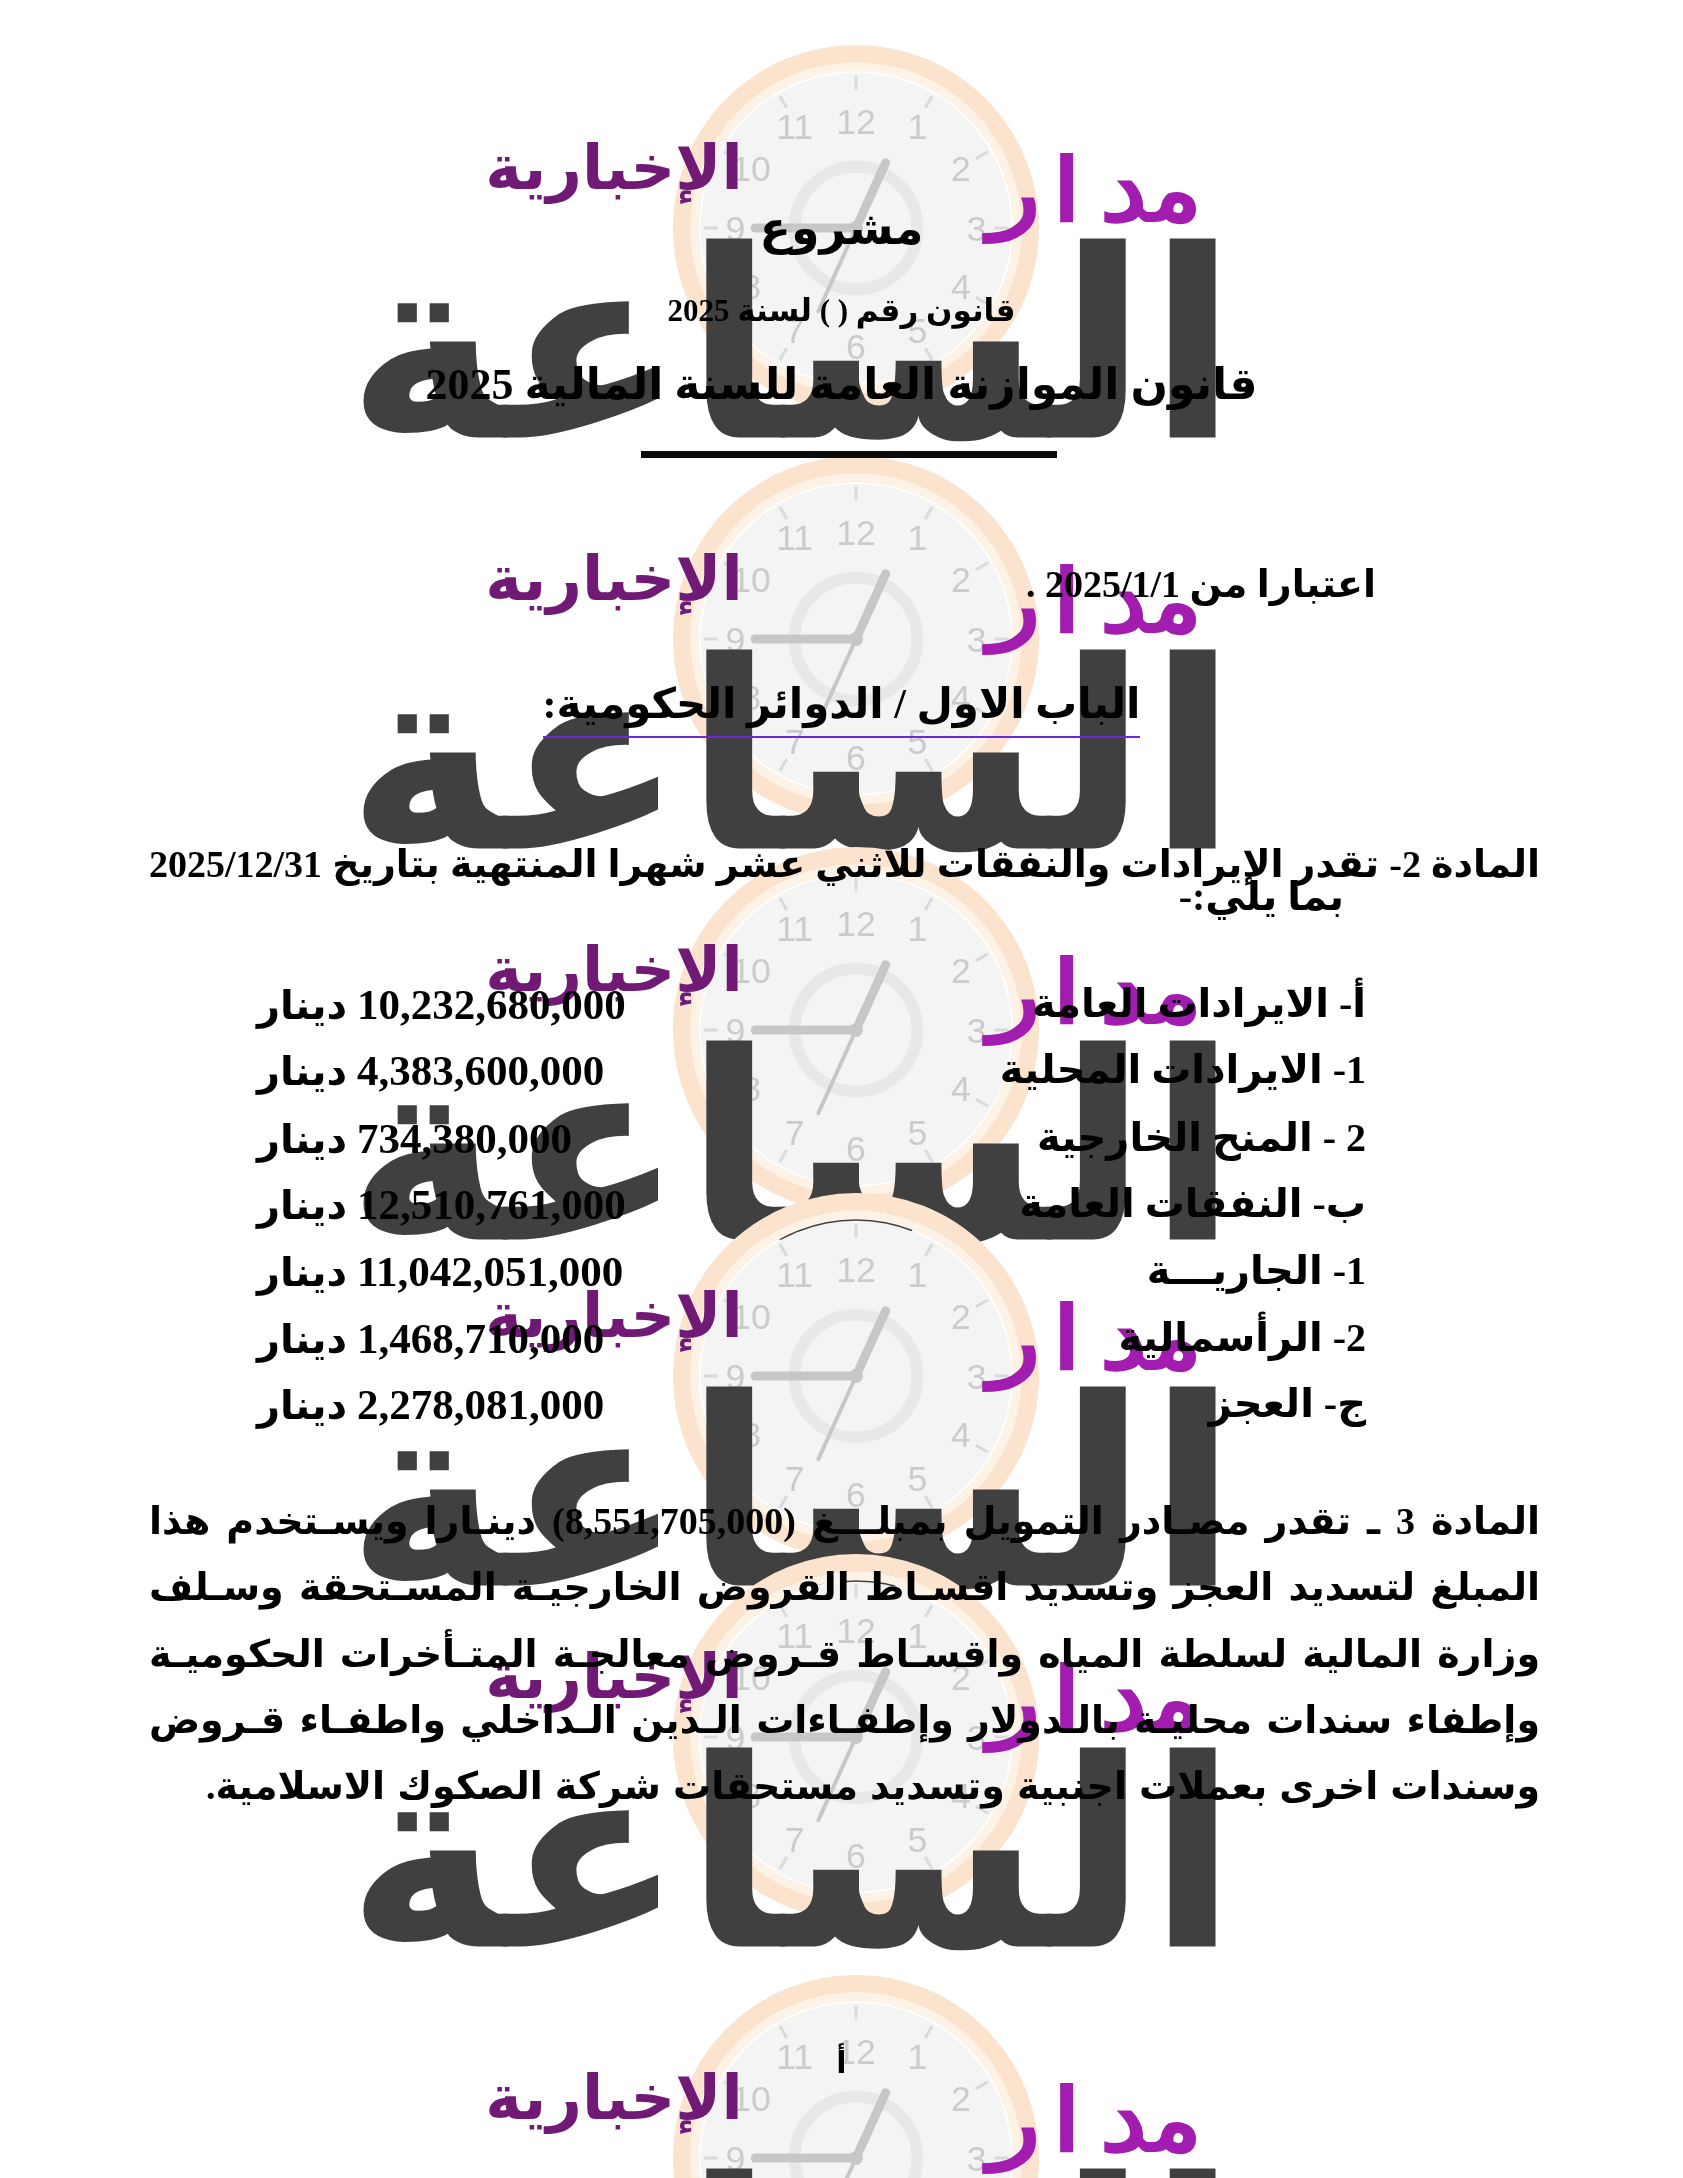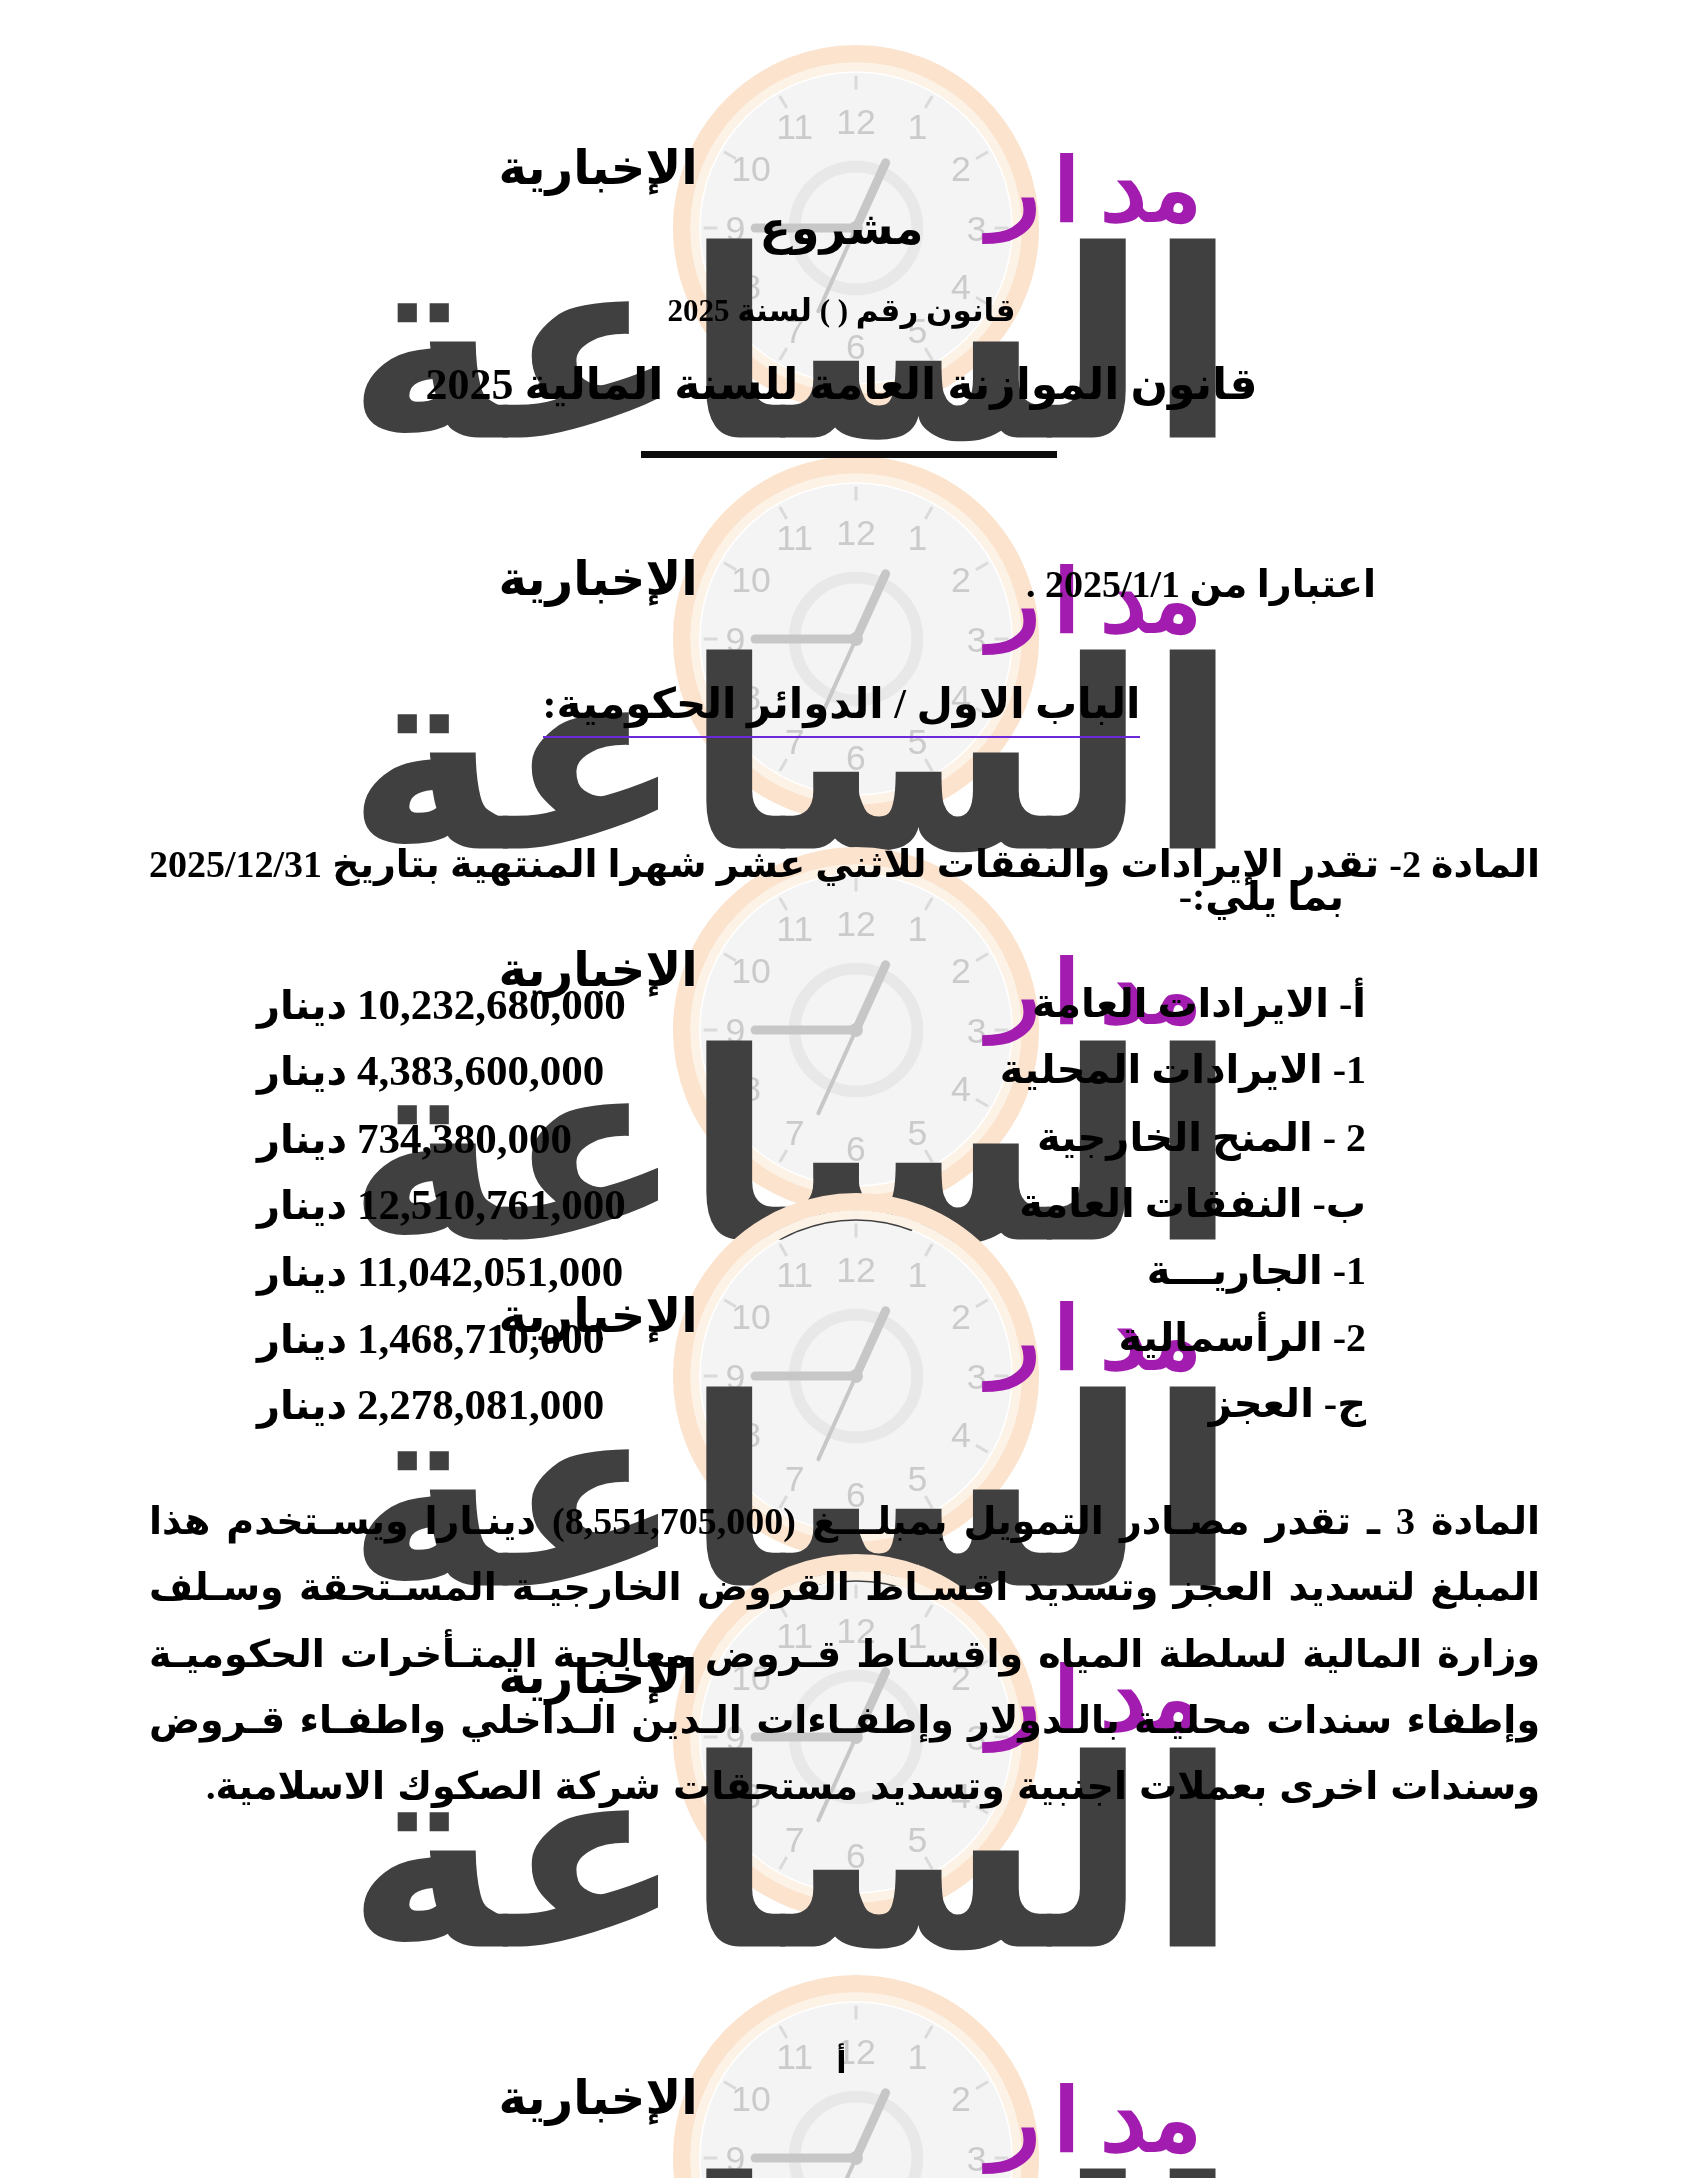--- a/index.html
+++ b/index.html
@@ -17,23 +17,23 @@
     position:absolute;left:792px;top:119px;transform:translate(-50%,-50%);
     font-family:"DejaVu Sans",sans-serif;font-weight:bold;
     font-size:262px;color:#404040;letter-spacing:4px;white-space:nowrap;
   }
   .wm-madar{
     position:absolute;left:1094px;top:-35px;transform:translate(-50%,-50%);
     font-family:Liberation Mono, monospace;font-weight:bold;
     font-size:91px;color:#a21caf;white-space:nowrap;
   }
   .wm-ikhbaria{
-    position:absolute;left:598px;top:-61px;transform:translate(-50%,-50%);
+    position:absolute;left:614px;top:-61px;transform:translate(-50%,-50%);
     font-family:"DejaVu Sans",sans-serif;font-weight:bold;
-    font-size:48px;color:#000000;text-shadow:0 0 2px #ffffff;white-space:nowrap;
+    font-size:62px;color:#701a75;text-shadow:0 0 2px #ffffff;white-space:nowrap;
   }
   
   .content{position:absolute;inset:0;z-index:2;}
   .line{position:absolute;direction:rtl;font-weight:bold;}
   .centered{left:0;right:0;text-align:center;}
   .just{
     left:149px;width:1391px;font-size:38px;line-height:1.3;
     text-align:justify;text-align-last:justify;
   }
   .t1{top:201px;font-size:46px;}

